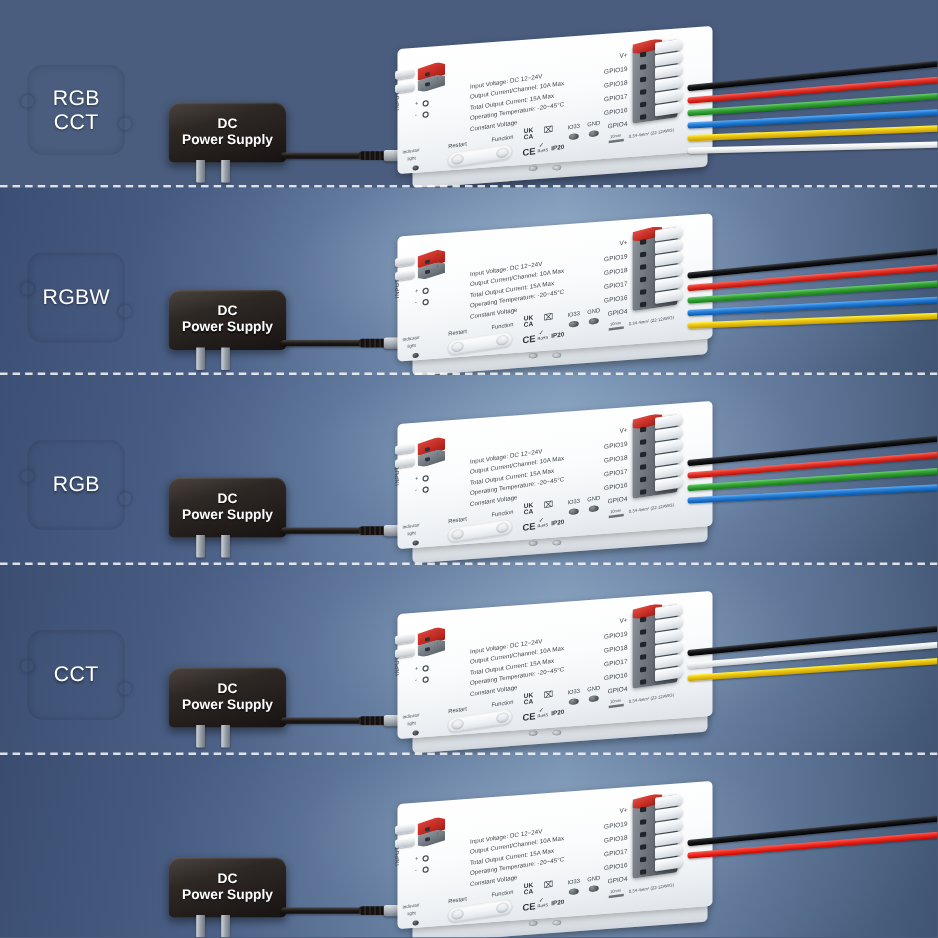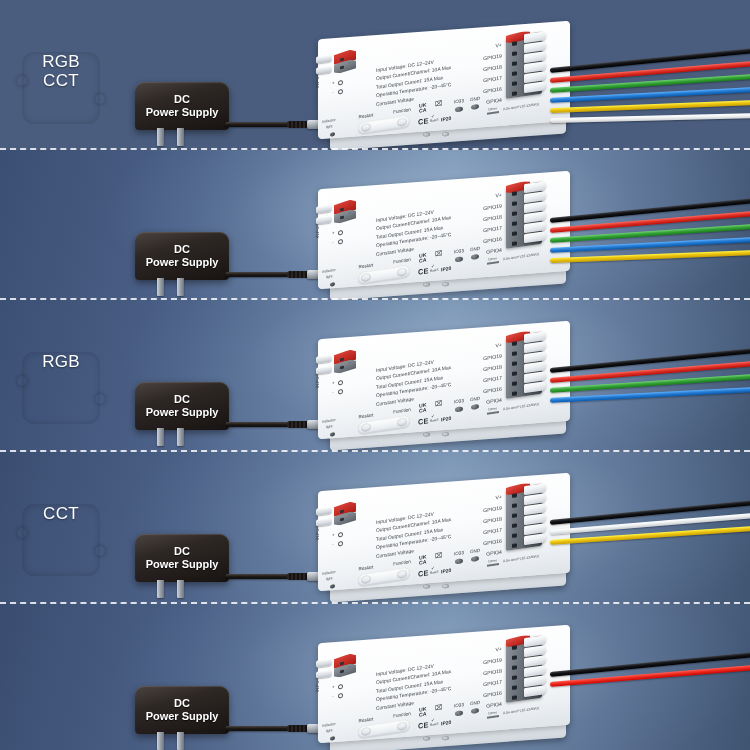--- a/index.html
+++ b/index.html
@@ -22,21 +22,21 @@
   .divider {
     position:absolute; left:0; width:750px; height:0;
     border-top:2px dashed rgba(255,255,255,.82);
   }
 
   
   .badge {
     position:absolute;
     width:78px; height:72px;
     border-radius:12px;
-    display:flex; align-items:center; justify-content:flex-start;
+    display:flex; align-items:center; justify-content:center;
     flex-direction:column;
     font-size:17px; font-weight:400; color:#ffffff;
     letter-spacing:.3px; line-height:1.12;
     text-shadow:0 1px 2px rgba(0,0,0,.45);
   }
   .badge .bframe {
     position:absolute; inset:0;
     border-radius:12px;
     border:2.2px solid var(--bc);
     background:var(--bf);
@@ -318,20 +318,28 @@
       <div class="wire" style="left: 550px; top: 68px; width: 211.007px; height: 5px; transform: rotate(-5.6deg); background: linear-gradient(rgb(69, 70, 74) 0%, rgb(21, 22, 26) 42%, rgb(0, 0, 0) 100%); box-shadow: rgba(0, 0, 0, 0.3) 0px 1px 1.5px;"></div>
       <div class="wire" style="left: 550px; top: 78px; width: 210.724px; height: 5px; transform: rotate(-4.75deg); background: linear-gradient(rgb(255, 101, 91) 0%, rgb(225, 53, 43) 42%, rgb(187, 15, 5) 100%); box-shadow: rgba(0, 0, 0, 0.3) 0px 1px 1.5px;"></div>
       <div class="wire" style="left: 550px; top: 88px; width: 210.487px; height: 5px; transform: rotate(-3.9deg); background: linear-gradient(rgb(106, 211, 108) 0%, rgb(58, 163, 60) 42%, rgb(20, 125, 22) 100%); box-shadow: rgba(0, 0, 0, 0.3) 0px 1px 1.5px;"></div>
       <div class="wire" style="left: 550px; top: 98px; width: 210.298px; height: 5px; transform: rotate(-3.05deg); background: linear-gradient(rgb(90, 175, 255) 0%, rgb(42, 127, 212) 42%, rgb(4, 89, 174) 100%); box-shadow: rgba(0, 0, 0, 0.3) 0px 1px 1.5px;"></div>
       <div class="wire" style="left: 550px; top: 108px; width: 210.155px; height: 5px; transform: rotate(-2.2deg); background: linear-gradient(rgb(255, 246, 69) 0%, rgb(238, 198, 21) 42%, rgb(200, 160, 0) 100%); box-shadow: rgba(0, 0, 0, 0.3) 0px 1px 1.5px;"></div>
       <div class="wire" style="left: 550px; top: 118px; width: 210.058px; height: 5px; transform: rotate(-1.35deg); background: linear-gradient(rgb(255, 255, 255) 0%, rgb(242, 244, 246) 42%, rgb(204, 206, 208) 100%); box-shadow: rgba(0, 0, 0, 0.3) 0px 1px 1.5px;"></div>
     </div>
     <div class="divider" style="top: 148px;"></div>
     <div class="row" style="top: 150px; height: 150px;">
       <div style="position: absolute; inset: 0px; background: radial-gradient(450px 180px at 58% 42%, rgba(172, 194, 218, 0.6) 0%, rgba(120, 149, 182, 0.24) 45%, rgba(0, 0, 0, 0) 73%), linear-gradient(103deg, rgb(59, 78, 115) 0%, rgb(76, 97, 136) 26%, rgb(124, 150, 182) 58%, rgb(90, 111, 146) 82%, rgb(64, 85, 114) 100%);"></div>
+      <div class="badge" style="left: 22px; top: 52px;">
+        <div class="bframe"></div>
+        <div class="dotL"></div>
+        <div class="dotR"></div>
+        <div class="blabel">
+          <div>RGBW</div>
+        </div>
+      </div>
       <div class="psu" style="left: 135px; top: 82px;">
         <div class="psu-body">
           <div class="psu-txt">
             <div>DC</div>
             <div>Power Supply</div>
           </div>
         </div>
         <div class="prong p1"></div>
         <div class="prong p2"></div>
         <div class="psu-cable" style="left: 90px; top: 40px; width: 98px;"></div>

